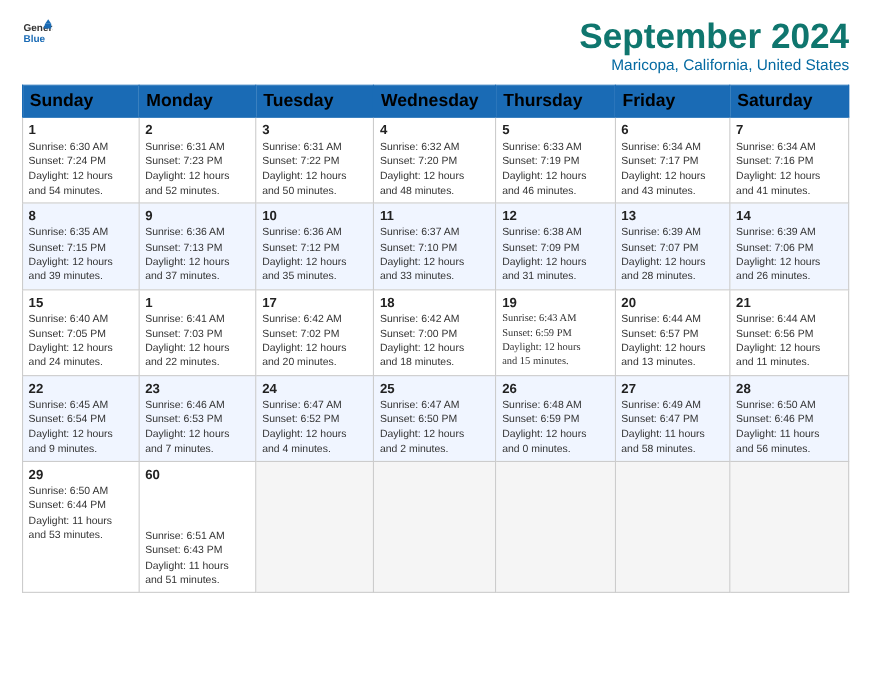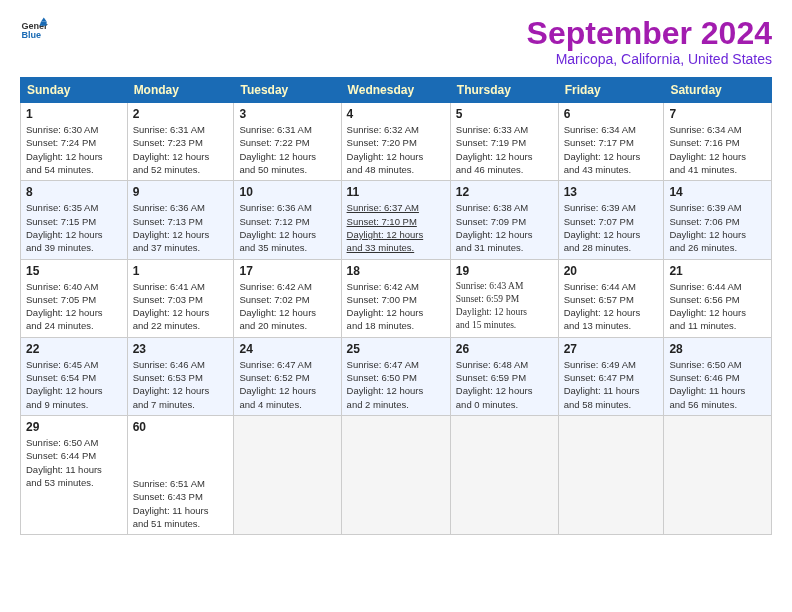--- a/index.html
+++ b/index.html
@@ -28,36 +28,36 @@
     .logo-icon {
       width: 28px;
       height: 28px;
     }
     .title-area {
       text-align: right;
     }
     .month-title {
       font-size: 32px;
       font-weight: bold;
-      color: #a21caf;
+      color: #0f766e;
       line-height: 1.1;
     }
     .location {
       font-size: 14px;
-      color: #6d28d9;
+      color: #0369a1;
     }
     table {
       width: 100%;
       border-collapse: collapse;
       font-size: 10px;
     }
     thead tr th {
       background: #1a6bb5;
-      color: #fef9c3;
-      font-size: 12px;
+      color: #000000;
+      font-size: 16px;
       font-weight: bold;
       padding: 5px 6px;
       text-align: left;
       border: 1px solid #1a6bb5;
     }
     tbody tr td {
       border: 1px solid #ccc;
       vertical-align: top;
       padding: 4px 5px;
       height: 78px;
@@ -185,21 +185,21 @@
           </td>
           <td>
             <span class="day-num">10</span>
             <div class="day-info" style="white-space: pre-line;">Sunrise: 6:36 AM
 Sunset: 7:12 PM
 Daylight: 12 hours
 and 35 minutes.</div>
           </td>
           <td>
             <span class="day-num">11</span>
-            <div class="day-info" style="white-space: pre-line; text-decoration: underline;">Sunrise: 6:37 AM
+            <div class="day-info" style="white-space: pre-line;">Sunrise: 6:37 AM
 Sunset: 7:10 PM
 Daylight: 12 hours
 and 33 minutes.</div>
           </td>
           <td>
             <span class="day-num">12</span>
             <div class="day-info" style="white-space: pre-line;">Sunrise: 6:38 AM
 Sunset: 7:09 PM
 Daylight: 12 hours
 and 31 minutes.</div>

